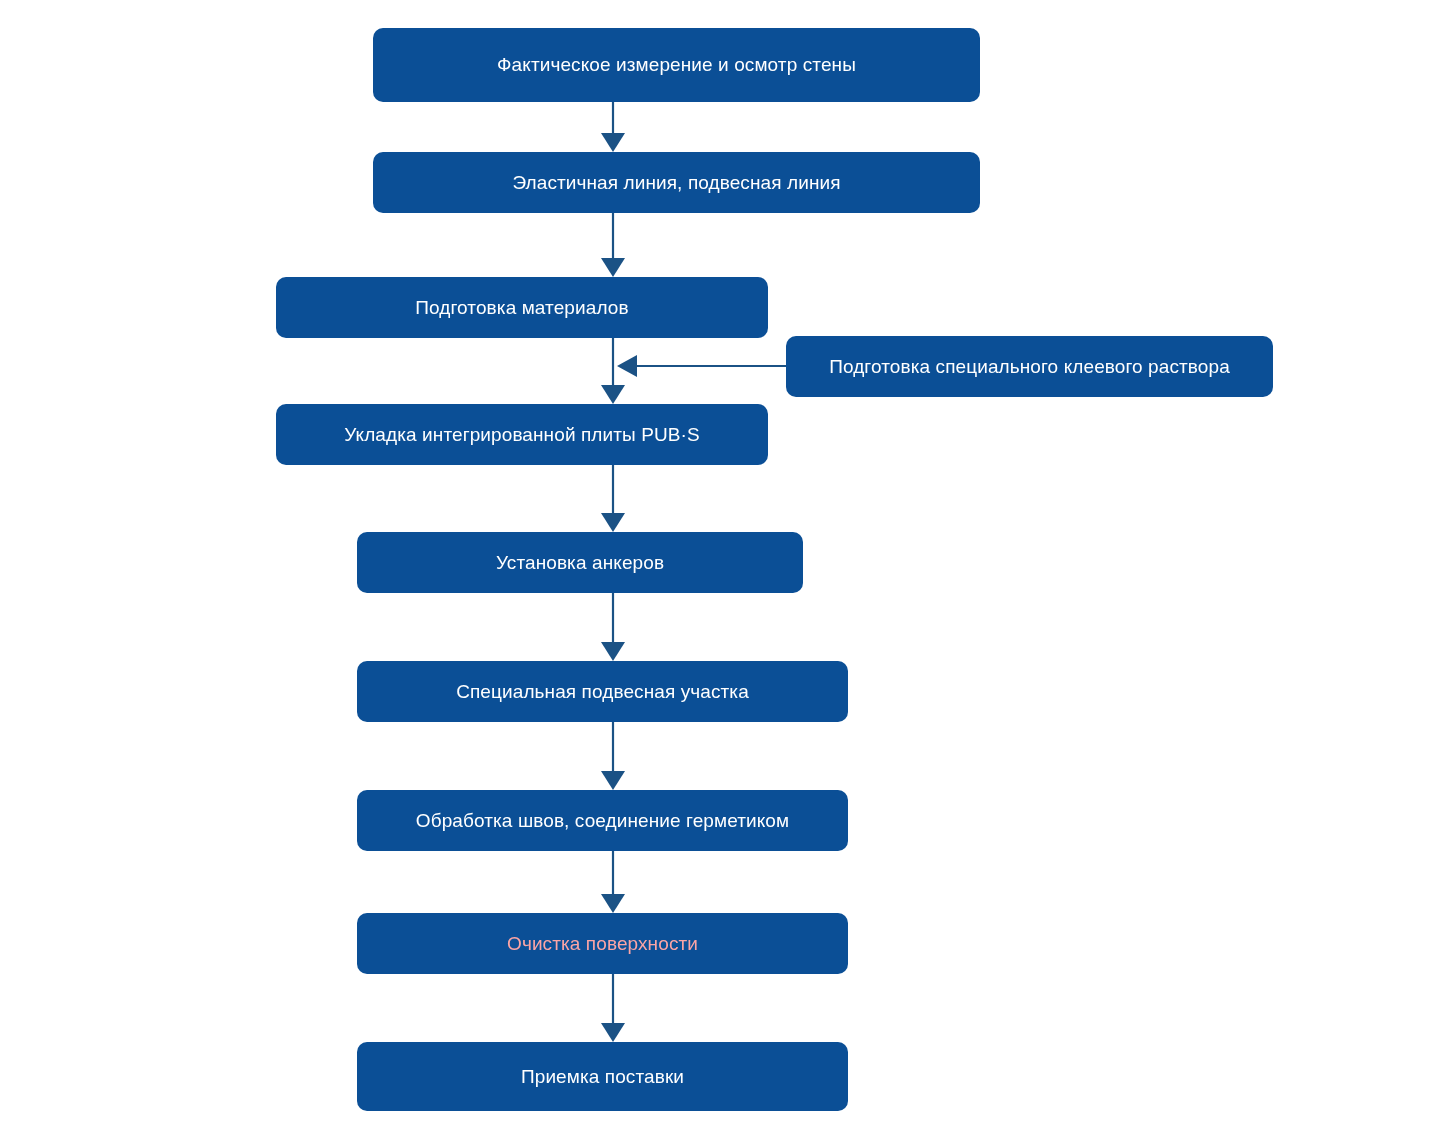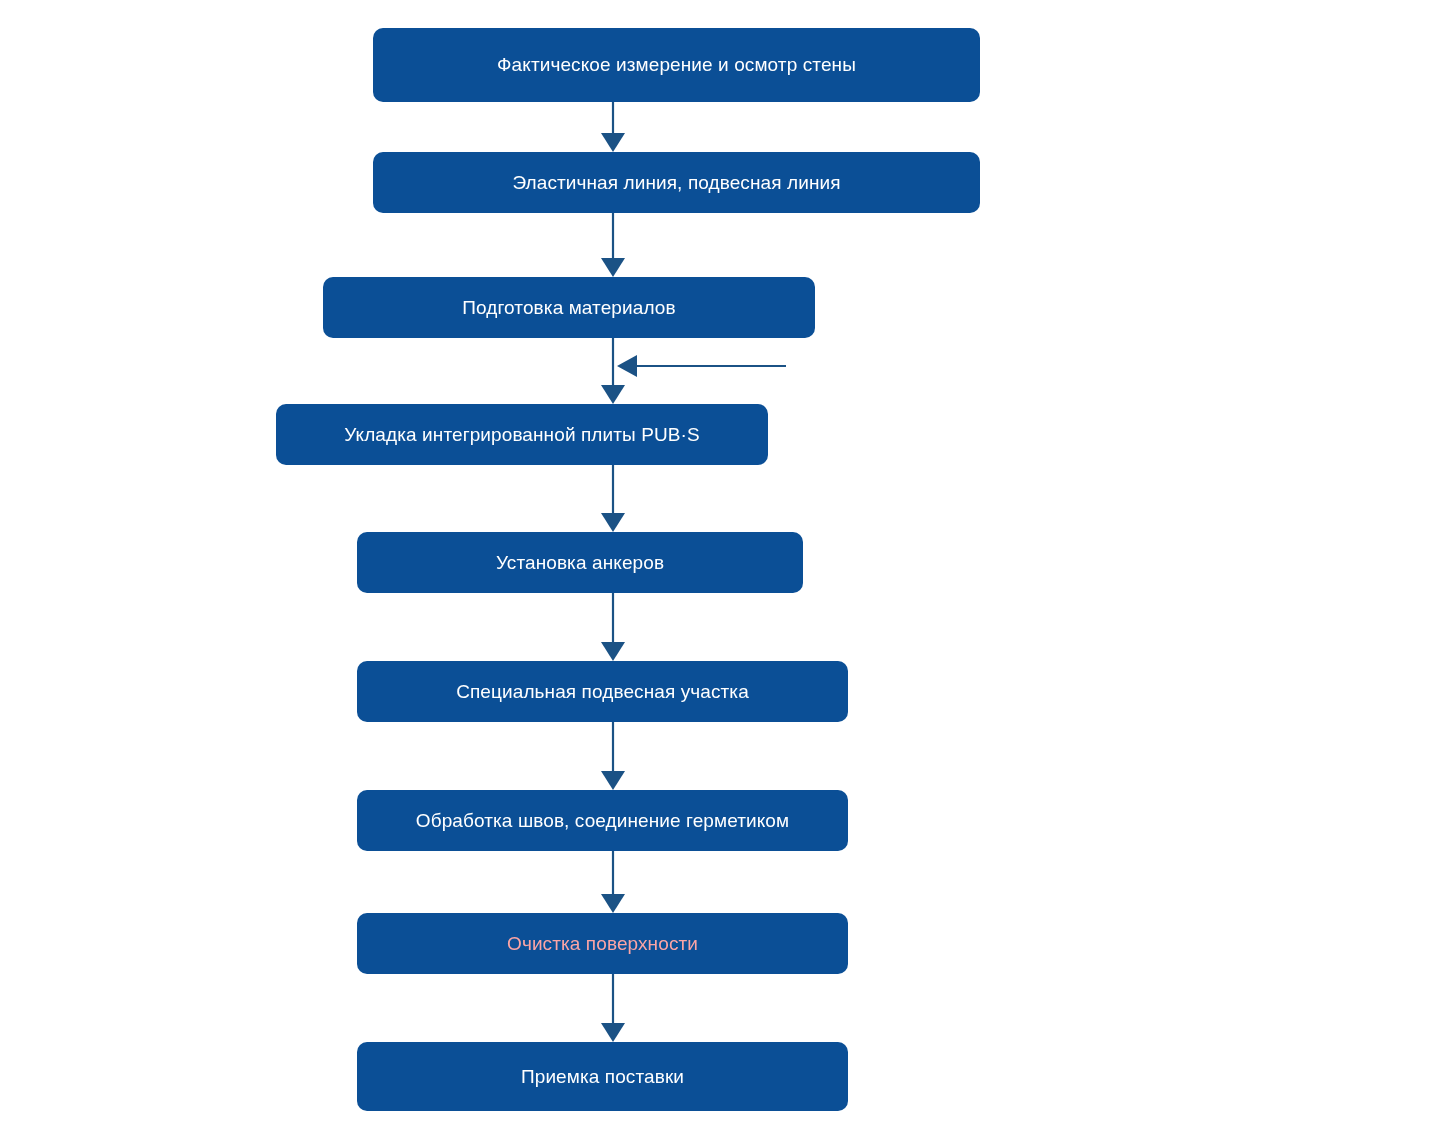--- a/index.html
+++ b/index.html
@@ -111,24 +111,27 @@
   </svg>
 
   <div class="node" style="left: 373px; top: 28px; width: 607px; height: 74px; background: rgb(11, 79, 150); color: rgb(255, 255, 255);">
     <span class="node-label">Фактическое измерение и осмотр стены</span>
   </div>
 
   <div class="node" style="left: 373px; top: 152px; width: 607px; height: 61px; background: rgb(11, 79, 150); color: rgb(255, 255, 255);">
     <span class="node-label">Эластичная линия, подвесная линия</span>
   </div>
 
-  <div class="node" style="left: 276px; top: 277px; width: 492px; height: 61px; background: rgb(11, 79, 150); color: rgb(255, 255, 255); margin-left: 47px;">
+  <div class="node" style="left: 276px; top: 277px; width: 492px; height: 61px; background: rgb(11, 79, 150); color: rgb(255, 255, 255);">
     <span class="node-label">Подготовка материалов</span>
   </div>
 
+  <div class="node" style="left: 786px; top: 336px; width: 487px; height: 61px; background: rgb(11, 79, 150); color: rgb(255, 255, 255);">
+    <span class="node-label">Подготовка специального клеевого раствора</span>
+  </div>
 
   <div class="node" style="left: 276px; top: 404px; width: 492px; height: 61px; background: rgb(11, 79, 150); color: rgb(255, 255, 255); justify-content: center;">
     <span class="node-label">Укладка интегрированной плиты PUB·S</span>
   </div>
 
   <div class="node" style="left: 357px; top: 532px; width: 446px; height: 61px; background: rgb(11, 79, 150); color: rgb(255, 255, 255);">
     <span class="node-label">Установка анкеров</span>
   </div>
 
   <div class="node" style="left: 357px; top: 661px; width: 491px; height: 61px; background: rgb(11, 79, 150); color: rgb(255, 255, 255);">

